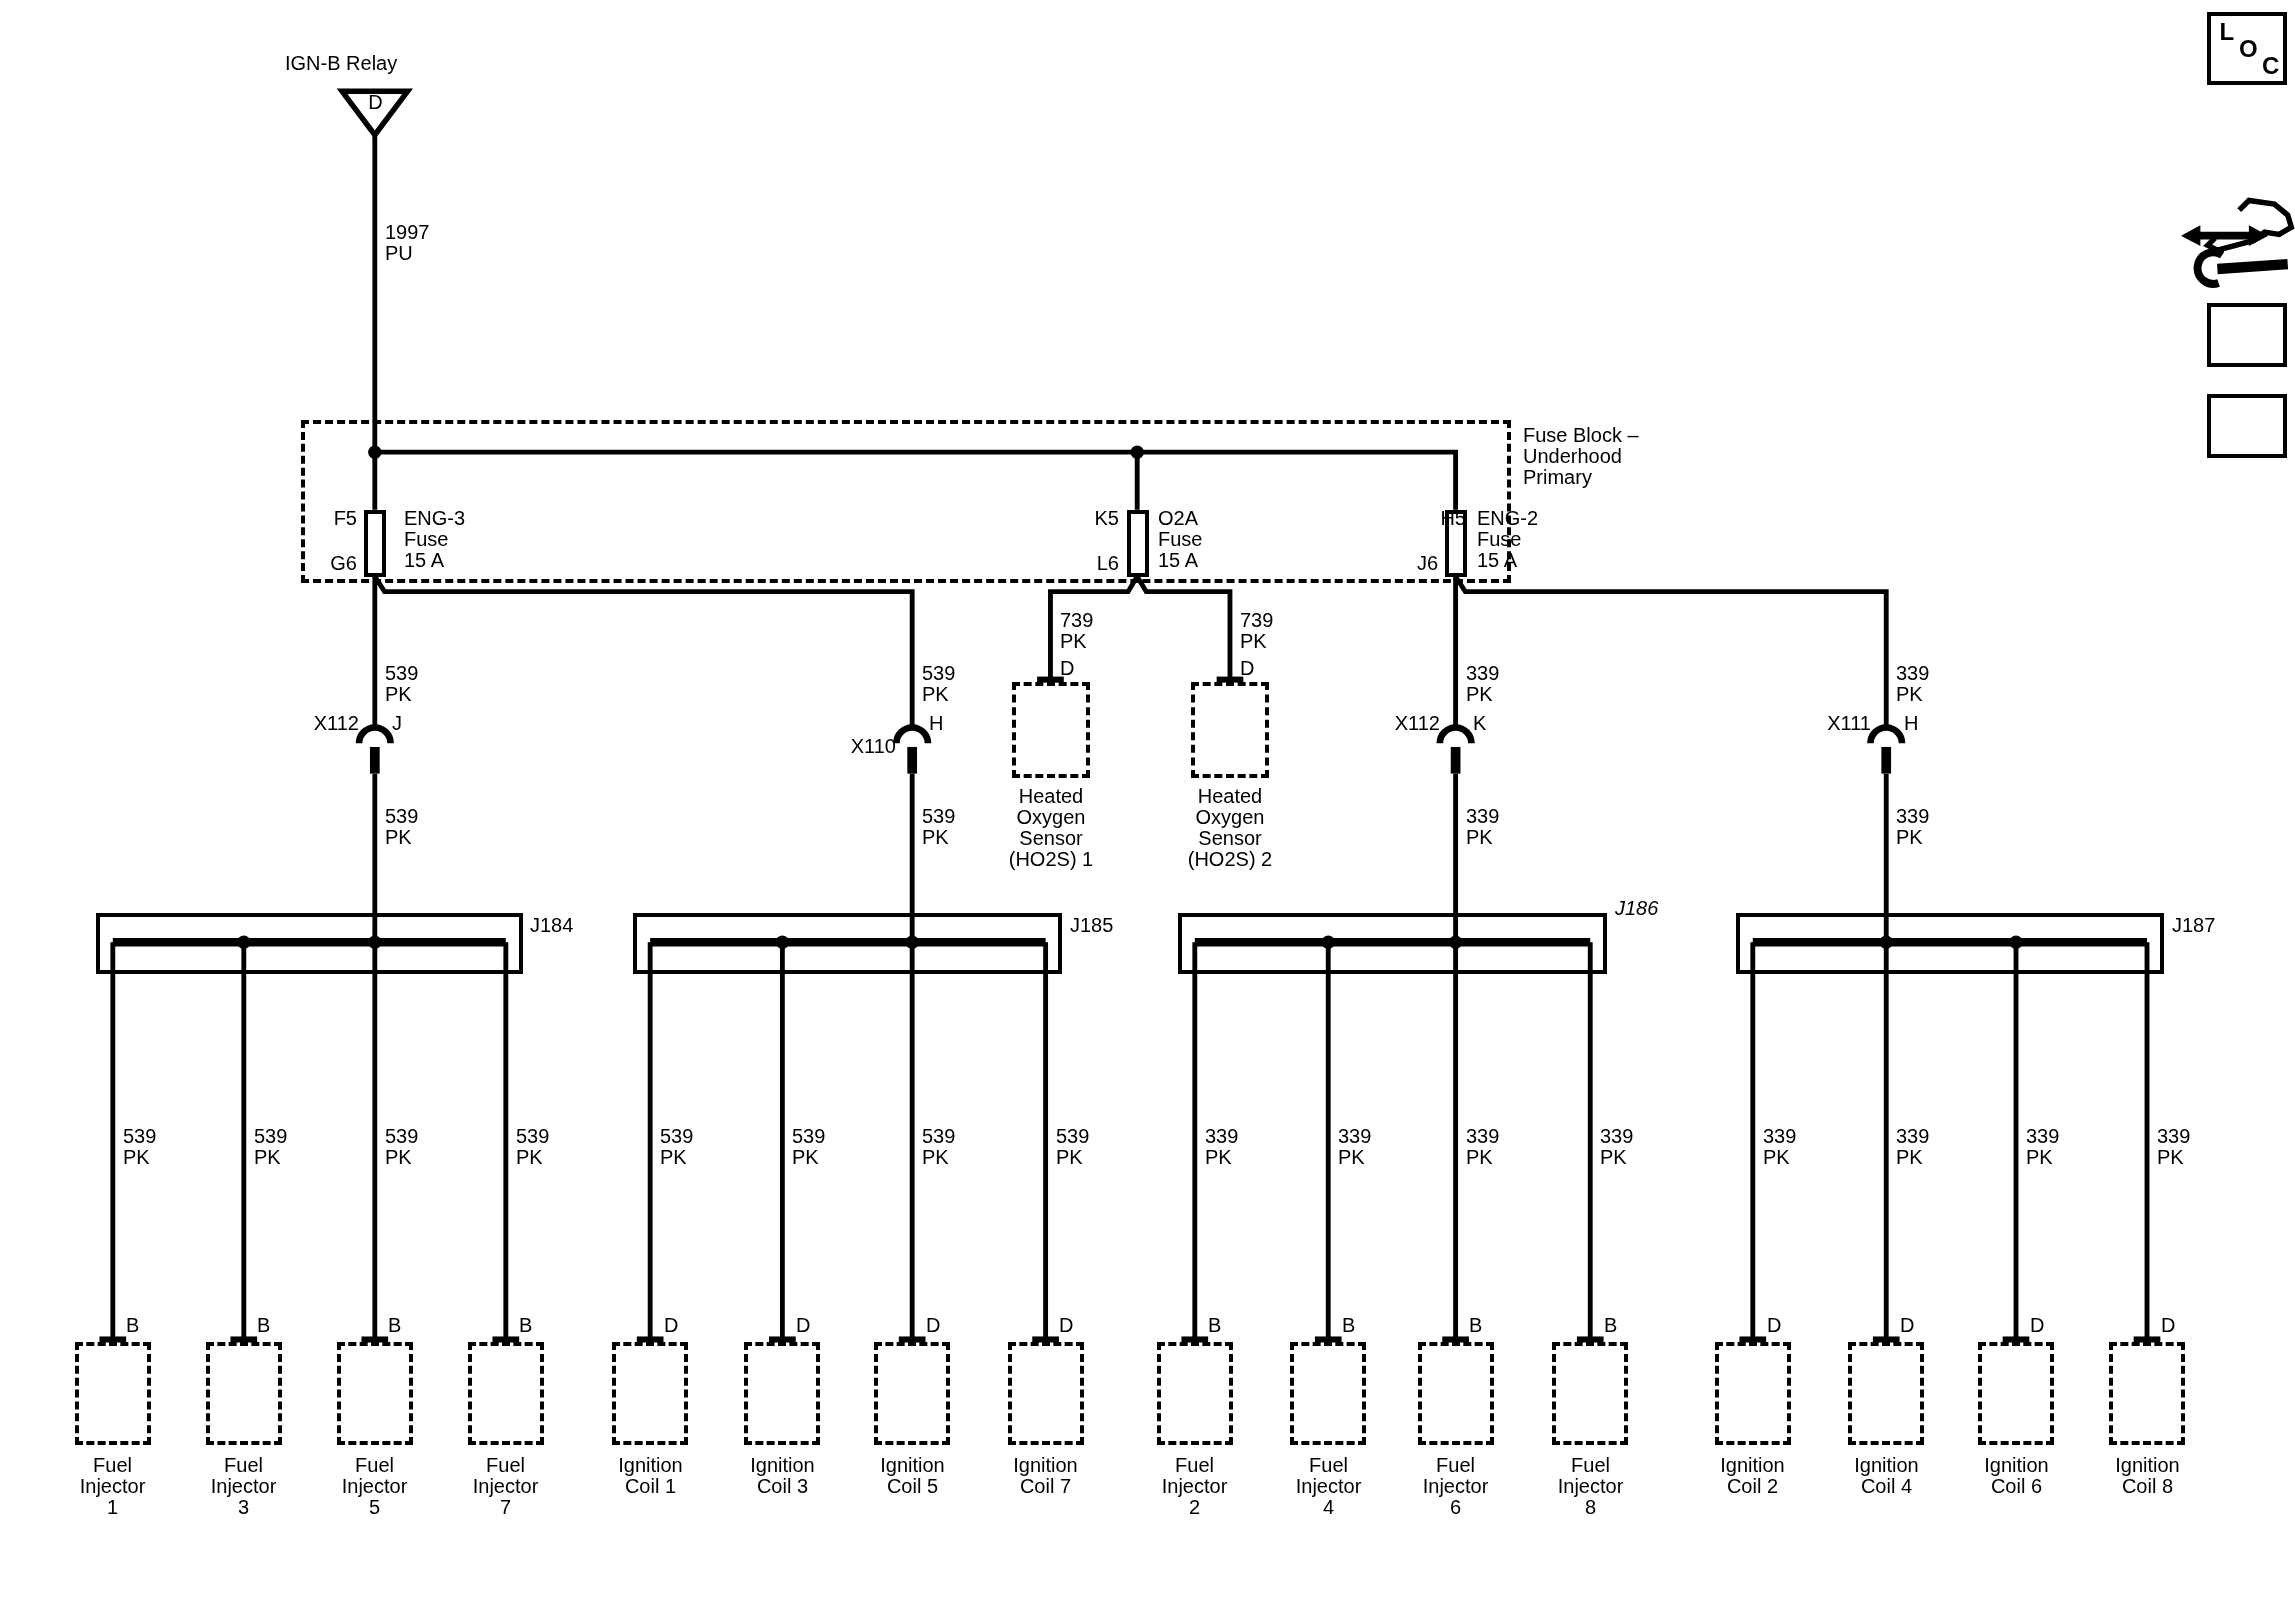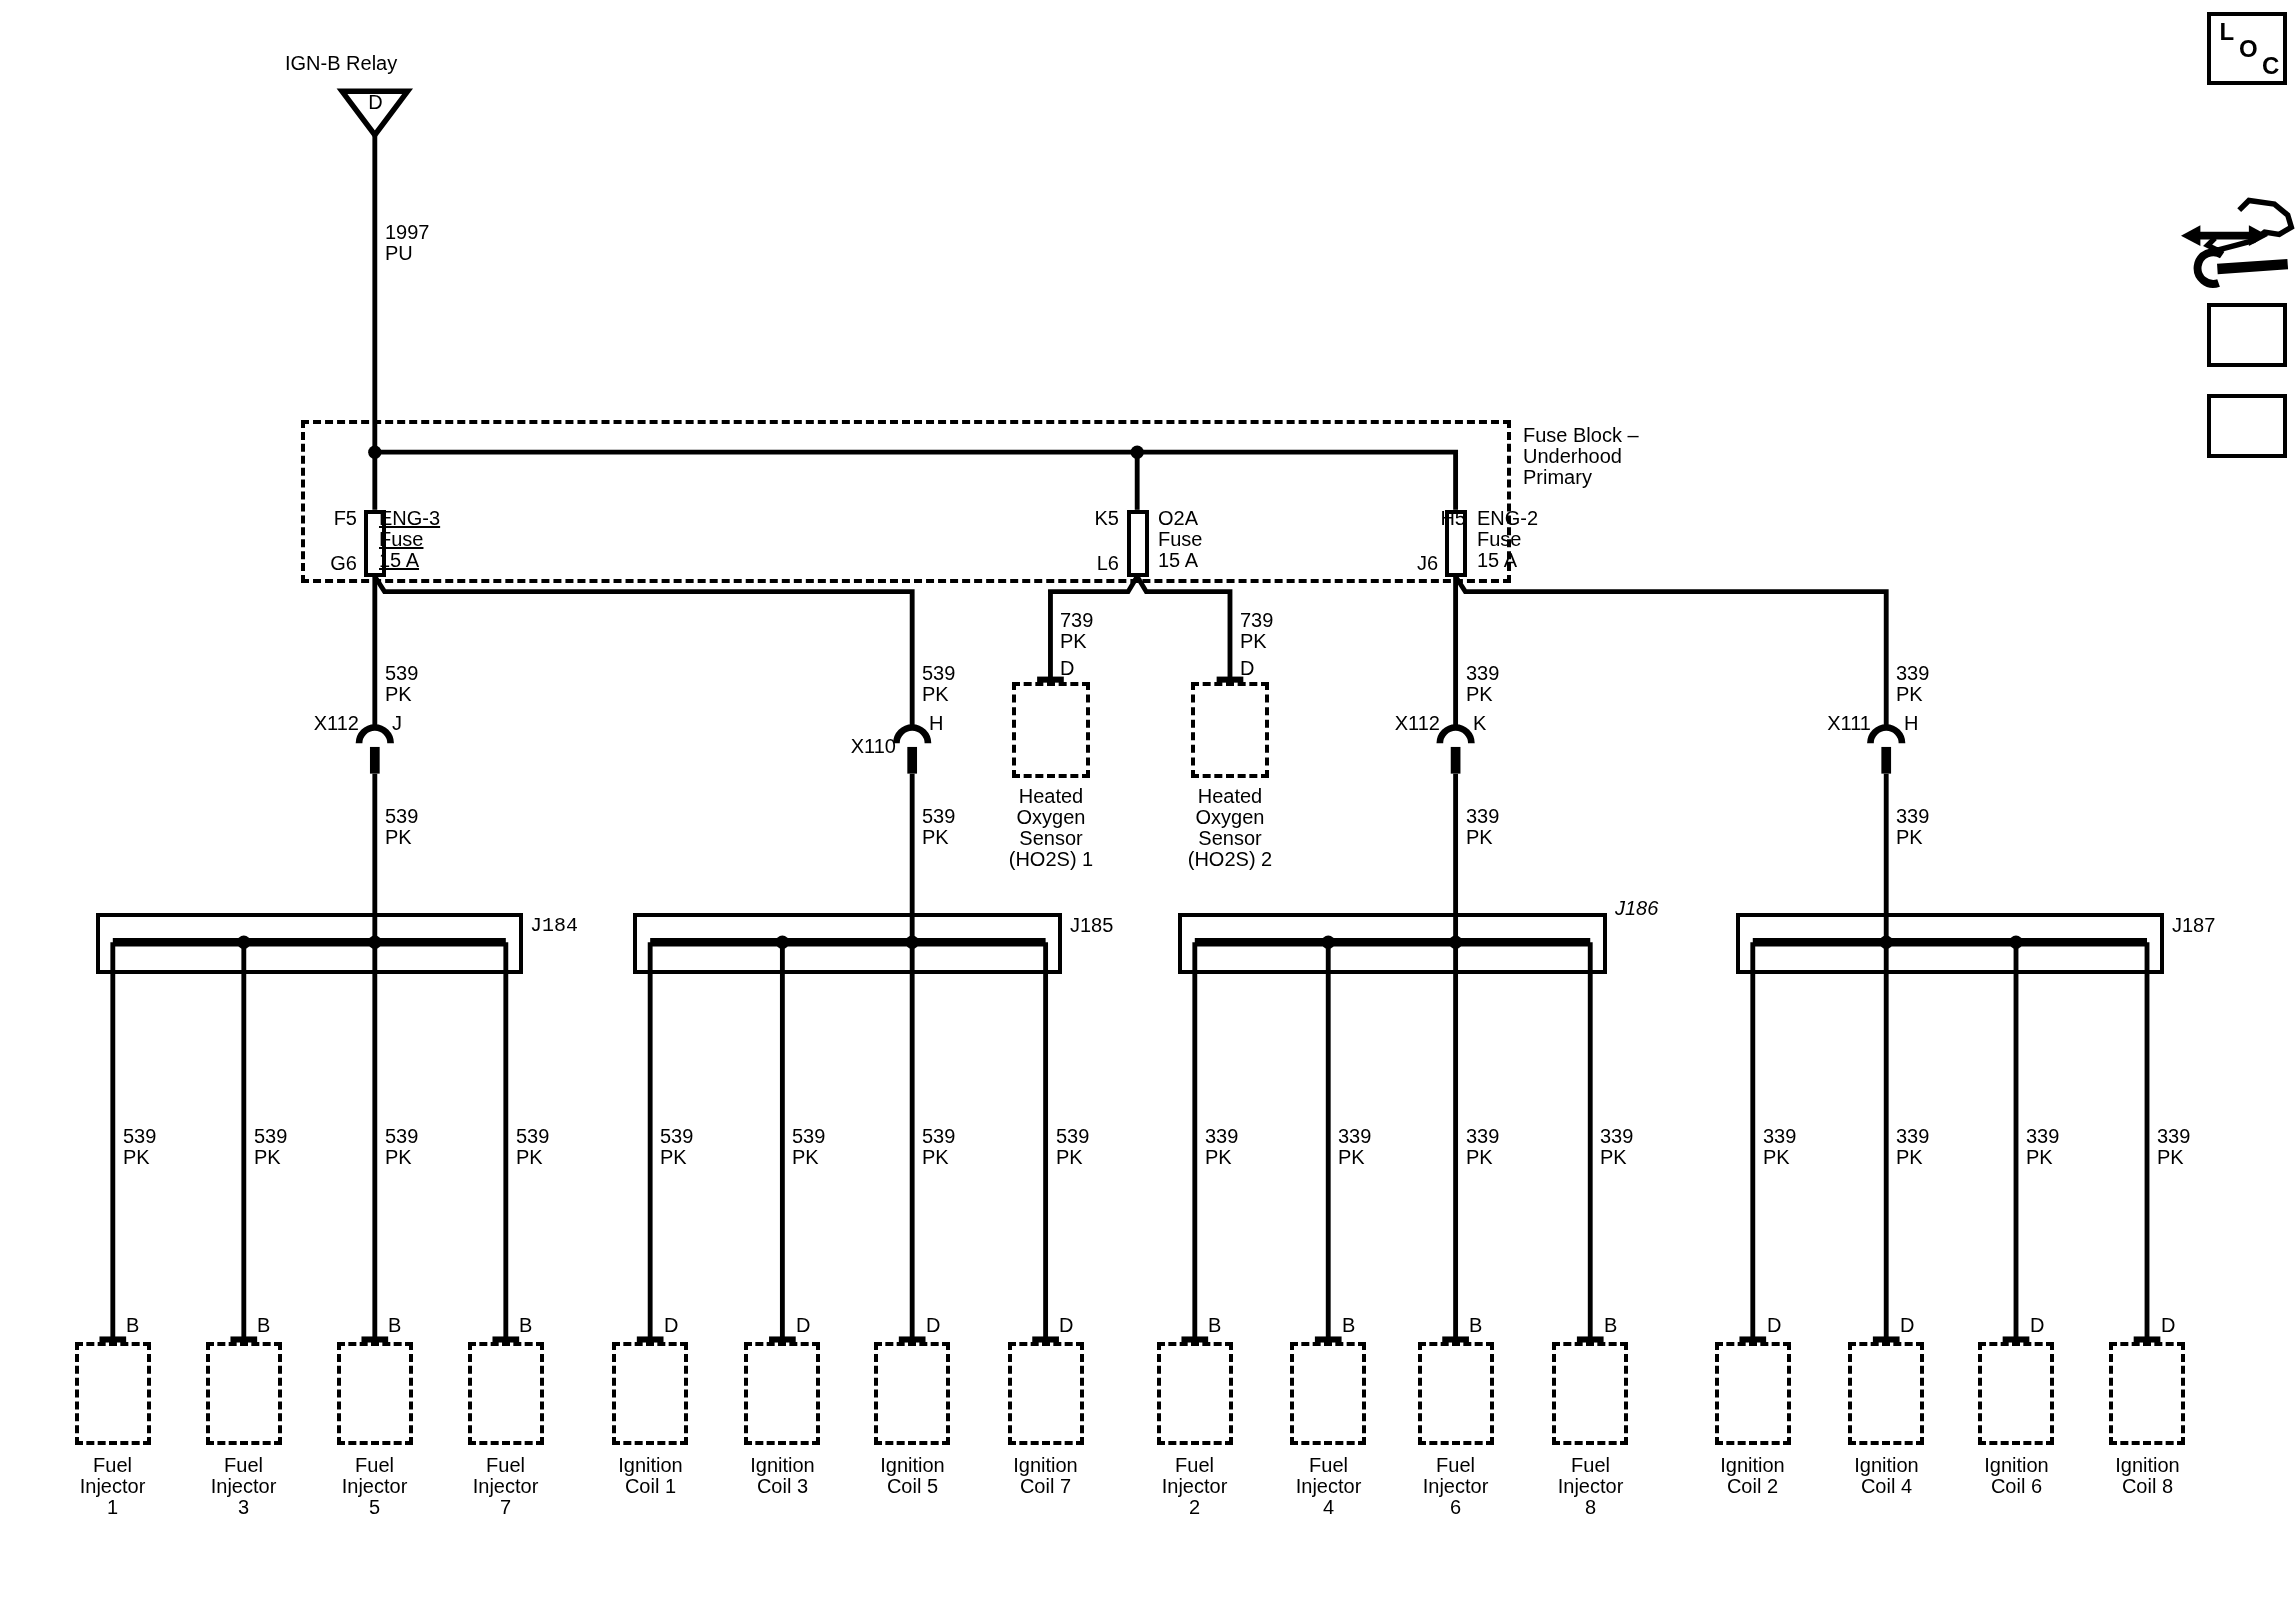--- a/index.html
+++ b/index.html
@@ -143,21 +143,21 @@
 PU</div>
 
   <div class="dashbox" style="left:301px;top:420px;width:1210px;height:163px;"></div>
   <div class="lbl" style="left:1523px;top:425px;">Fuse Block –
 Underhood
 Primary</div>
 
   <div class="fuse" style="left:364px;top:510px;width:22px;height:67px;"></div>
   <div class="lbl rt" style="left:260px;top:508px;width:97px;">F5</div>
   <div class="lbl rt" style="left:260px;top:553px;width:97px;">G6</div>
-  <div class="lbl" style="left:379px;top:508px;text-decoration:underline;">ENG-3
+  <div class="lbl" style="left:404px;top:508px;">ENG-3
 Fuse
 15 A</div>
 
   <div class="fuse" style="left:1127px;top:510px;width:22px;height:67px;"></div>
   <div class="lbl rt" style="left:1022px;top:508px;width:97px;">K5</div>
   <div class="lbl rt" style="left:1022px;top:553px;width:97px;">L6</div>
   <div class="lbl" style="left:1158px;top:508px;">O2A
 Fuse
 15 A</div>
 
@@ -208,21 +208,21 @@
 PK</div>
 
   <div class="lbl" style="left:1896px;top:663px;">339
 PK</div>
   <div class="lbl rt" style="left:1768px;top:713px;width:103px;">X111</div>
   <div class="lbl" style="left:1904px;top:713px;">H</div>
   <div class="lbl" style="left:1896px;top:806px;">339
 PK</div>
 
   <div class="jbox" style="left:96px;top:913px;width:427px;height:61px;"></div>
-  <div class="lbl" style="left:530px;top:915px;font-family:Liberation Mono, monospace;">J184</div>
+  <div class="lbl" style="left:530px;top:915px;">J184</div>
   <div class="jbox" style="left:633px;top:913px;width:429px;height:61px;"></div>
   <div class="lbl" style="left:1070px;top:915px;">J185</div>
   <div class="jbox" style="left:1178px;top:913px;width:429px;height:61px;"></div>
   <div class="lbl" style="left:1615px;top:898px;font-style:italic;">J186</div>
   <div class="jbox" style="left:1736px;top:913px;width:428px;height:61px;"></div>
   <div class="lbl" style="left:2172px;top:915px;">J187</div>
 
   <div class="lbl" style="left:123px;top:1126px;">539
 PK</div>
   <div class="lbl" style="left:126px;top:1315px;">B</div>

